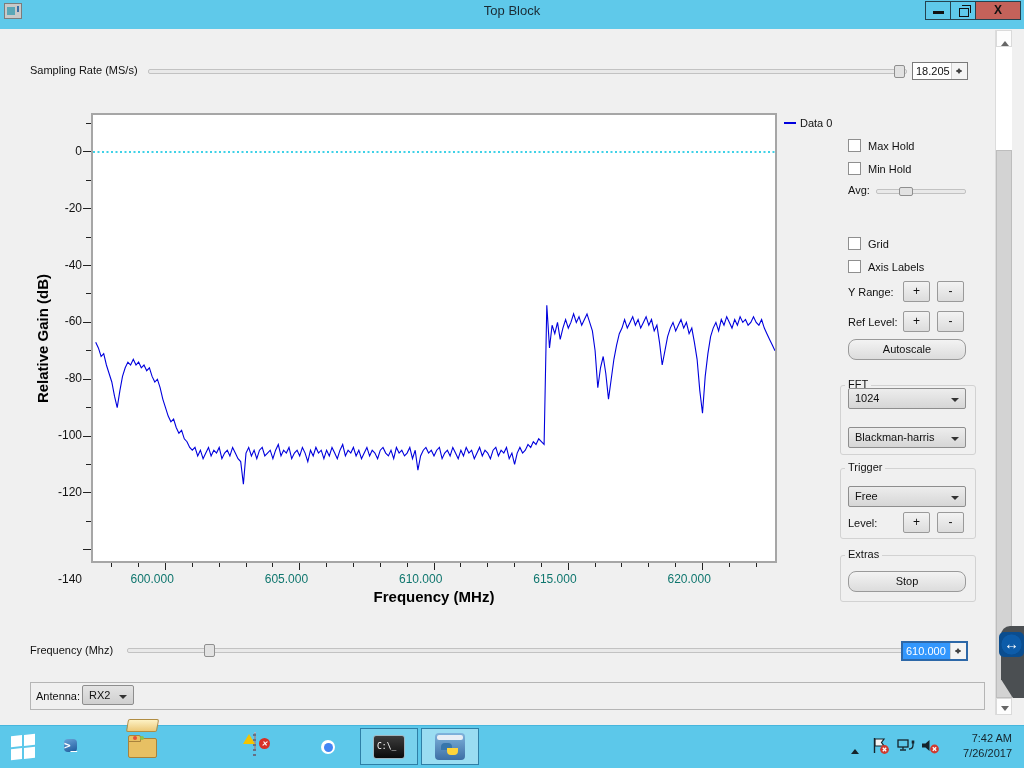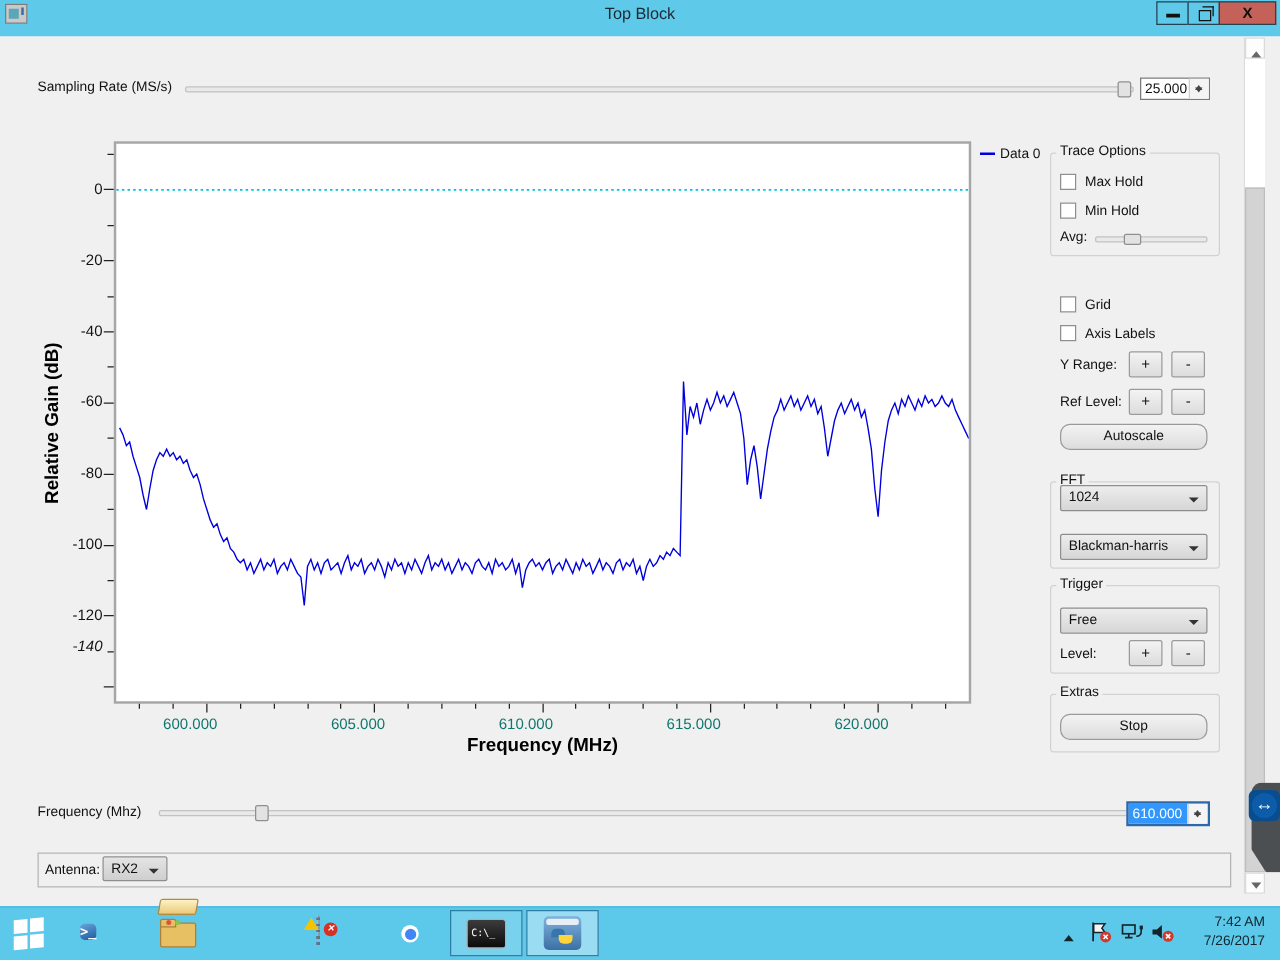--- a/index.html
+++ b/index.html
@@ -119,21 +119,21 @@
         <span class="glyph-max"></span>
       </div>
     <div class="cap-btn btn-close">X</div>
   </div>
 
   <div class="lbl" style="left:30px;top:64px;">Sampling Rate (MS/s)</div>
   <div class="groove" style="left:148px;top:69px;width:757px;">
     <div class="handle" style="left:745px;"></div>
   </div>
   <div class="spinbox" style="left:912px;top:62px;width:56px;height:18px;">
-    <span class="spin-text">25.000</span>
+    <span class="spin-text">18.205</span>
     <span class="spin-btns">
       <span class="spin-up"></span>
       <span class="spin-down"></span>
     </span>
   </div>
 
   <div class="plot-frame">
     <svg id="trace-svg" width="682" height="446" viewBox="0 0 682 446">
         <line x1="0" x2="682" y1="36.9" y2="36.9" stroke="#00c3e0" stroke-width="1.5" stroke-dasharray="2 2.5"></line>
         <polyline points="2.7,227.3 5.4,232.9 8.1,241.5 10.7,238.6 13.4,250.0 16.1,258.5 18.8,267.0 21.5,281.2 24.2,292.6 26.9,275.6 29.5,261.4 32.2,252.8 34.9,247.1 37.6,250.0 40.3,244.3 43.0,250.0 45.6,247.1 48.3,252.8 51.0,250.0 53.7,255.7 56.4,252.8 59.1,261.4 61.8,267.0 64.4,264.2 67.1,272.7 69.8,284.1 72.5,292.6 75.2,301.1 77.9,306.8 80.6,304.0 83.2,312.5 85.9,318.2 88.6,315.3 91.3,323.8 94.0,326.7 96.7,332.4 99.3,335.2 102.0,332.4 104.7,340.9 107.4,335.2 110.1,343.7 112.8,338.1 115.5,332.4 118.1,340.9 120.8,335.2 123.5,338.1 126.2,332.4 128.9,343.7 131.6,338.1 134.3,335.2 136.9,340.9 139.6,332.4 142.3,338.1 145.0,343.7 147.7,346.6 150.4,369.3 153.0,338.1 155.7,332.4 158.4,340.9 161.1,335.2 163.8,343.7 166.5,335.2 169.2,332.4 171.8,340.9 174.5,338.1 177.2,335.2 179.9,343.7 182.6,335.2 185.3,329.5 188.0,340.9 190.6,335.2 193.3,338.1 196.0,332.4 198.7,343.7 201.4,338.1 204.1,335.2 206.7,340.9 209.4,332.4 212.1,338.1 214.8,346.6 217.5,335.2 220.2,340.9 222.9,332.4 225.5,338.1 228.2,335.2 230.9,343.7 233.6,335.2 236.3,340.9 239.0,332.4 241.7,338.1 244.3,343.7 247.0,335.2 249.7,329.5 252.4,340.9 255.1,335.2 257.8,338.1 260.4,332.4 263.1,340.9 265.8,335.2 268.5,343.7 271.2,338.1 273.9,332.4 276.6,340.9 279.2,335.2 281.9,338.1 284.6,343.7 287.3,335.2 290.0,332.4 292.7,338.1 295.4,340.9 298.0,335.2 300.7,343.7 303.4,332.4 306.1,338.1 308.8,335.2 311.5,340.9 314.1,338.1 316.8,332.4 319.5,343.7 322.2,335.2 324.9,355.1 327.6,340.9 330.3,335.2 332.9,332.4 335.6,338.1 338.3,335.2 341.0,340.9 343.7,335.2 346.4,332.4 349.1,343.7 351.7,338.1 354.4,335.2 357.1,340.9 359.8,332.4 362.5,338.1 365.2,343.7 367.9,335.2 370.5,340.9 373.2,332.4 375.9,338.1 378.6,335.2 381.3,343.7 384.0,338.1 386.6,332.4 389.3,340.9 392.0,335.2 394.7,338.1 397.4,343.7 400.1,335.2 402.8,332.4 405.4,340.9 408.1,335.2 410.8,338.1 413.5,332.4 416.2,343.7 418.9,338.1 421.6,349.4 424.2,338.1 426.9,332.4 429.6,338.1 432.3,335.2 435.0,329.5 437.7,332.4 440.3,326.7 443.0,329.5 445.7,323.8 448.4,326.7 451.1,329.5 453.8,190.3 456.5,232.9 459.1,210.2 461.8,218.7 464.5,207.4 467.2,224.4 469.9,213.1 472.6,204.5 475.3,213.1 477.9,207.4 480.6,198.9 483.3,207.4 486.0,201.7 488.7,210.2 491.4,204.5 494.0,198.9 496.7,207.4 499.4,215.9 502.1,235.8 504.8,272.7 507.5,252.8 510.2,241.5 512.8,258.5 515.5,284.1 518.2,264.2 520.9,244.3 523.6,230.1 526.3,218.7 529.0,213.1 531.6,204.5 534.3,213.1 537.0,207.4 539.7,201.7 542.4,210.2 545.1,204.5 547.7,213.1 550.4,207.4 553.1,201.7 555.8,210.2 558.5,204.5 561.2,215.9 563.9,210.2 566.5,227.3 569.2,250.0 571.9,235.8 574.6,221.6 577.3,213.1 580.0,207.4 582.7,215.9 585.3,210.2 588.0,204.5 590.7,213.1 593.4,207.4 596.1,218.7 598.8,213.1 601.4,227.3 604.1,244.3 606.8,275.6 609.5,298.3 612.2,261.4 614.9,238.6 617.6,221.6 620.2,213.1 622.9,207.4 625.6,215.9 628.3,204.5 631.0,210.2 633.7,201.7 636.4,207.4 639.0,213.1 641.7,204.5 644.4,210.2 647.1,201.7 649.8,207.4 652.5,204.5 655.1,210.2 657.8,207.4 660.5,201.7 663.2,207.4 665.9,210.2 668.6,204.5 671.3,213.1 673.9,218.7 676.6,224.4 679.3,230.1 682.0,235.8" fill="none" stroke="#0000dd" stroke-width="1.1"></polyline>
@@ -148,21 +148,21 @@
       <div class="ylab" style="left: 36px; top: 257.561px; width: 46px;">-40</div>
       <div class="tickline" style="left: 83px; top: 321.876px; width: 8px; height: 1px;"></div>
       <div class="ylab" style="left: 36px; top: 314.376px; width: 46px;">-60</div>
       <div class="tickline" style="left: 83px; top: 378.691px; width: 8px; height: 1px;"></div>
       <div class="ylab" style="left: 36px; top: 371.191px; width: 46px;">-80</div>
       <div class="tickline" style="left: 83px; top: 435.506px; width: 8px; height: 1px;"></div>
       <div class="ylab" style="left: 36px; top: 428.006px; width: 46px;">-100</div>
       <div class="tickline" style="left: 83px; top: 492.322px; width: 8px; height: 1px;"></div>
       <div class="ylab" style="left: 36px; top: 484.822px; width: 46px;">-120</div>
       <div class="tickline" style="left: 83px; top: 549.137px; width: 8px; height: 1px;"></div>
-      <div class="ylab" style="left: 36px; top: 510px; width: 46px; font-style: italic;">-140</div>
+      <div class="ylab" style="left: 36px; top: 572px; width: 46px;">-140</div>
       <div class="tickline" style="left: 86px; top: 520.729px; width: 5px; height: 1px;"></div>
       <div class="tickline" style="left: 86px; top: 463.914px; width: 5px; height: 1px;"></div>
       <div class="tickline" style="left: 86px; top: 407.099px; width: 5px; height: 1px;"></div>
       <div class="tickline" style="left: 86px; top: 350.283px; width: 5px; height: 1px;"></div>
       <div class="tickline" style="left: 86px; top: 293.468px; width: 5px; height: 1px;"></div>
       <div class="tickline" style="left: 86px; top: 236.653px; width: 5px; height: 1px;"></div>
       <div class="tickline" style="left: 86px; top: 179.838px; width: 5px; height: 1px;"></div>
       <div class="tickline" style="left: 86px; top: 123.022px; width: 5px; height: 1px;"></div>
       <div class="tickline" style="left: 164.996px; top: 563px; width: 1px; height: 7px;"></div>
       <div class="xlab" style="left: 130.496px; top: 572px; width: 70px;">600.000</div>
@@ -195,23 +195,20 @@
       <div class="tickline" style="left: 728.854px; top: 563px; width: 1px; height: 4px;"></div>
       <div class="tickline" style="left: 755.705px; top: 563px; width: 1px; height: 4px;"></div>
     </div>
   <div class="axis-title" style="left:-88px;top:330px;width:260px;text-align:center;transform:rotate(-90deg);">Relative Gain (dB)</div>
   <div class="axis-title" style="left:91px;top:588px;width:686px;text-align:center;">Frequency (MHz)</div>
   <div class="legend">
     <span id="legend-swatch" class="legend-swatch" style="background: rgb(0, 0, 221);"></span>
     <span>Data 0</span>
   </div>
 
-  <div class="grpbox" style="top:122px;height:83px;">
-    <span class="grptitle">Trace Options</span>
-  </div>
   <div class="cb" style="left:848px;top:139px;"></div>
   <div class="lbl" style="left:868px;top:140px;">Max Hold</div>
   <div class="cb" style="left:848px;top:162px;"></div>
   <div class="lbl" style="left:868px;top:163px;">Min Hold</div>
   <div class="lbl" style="left:848px;top:184px;">Avg:</div>
   <div class="groove" style="left:876px;top:189px;width:88px;">
     <div class="handle" style="left:22px;width:12px;height:7px;top:-3px;"></div>
   </div>
 
   <div class="cb" style="left:848px;top:237px;"></div>

